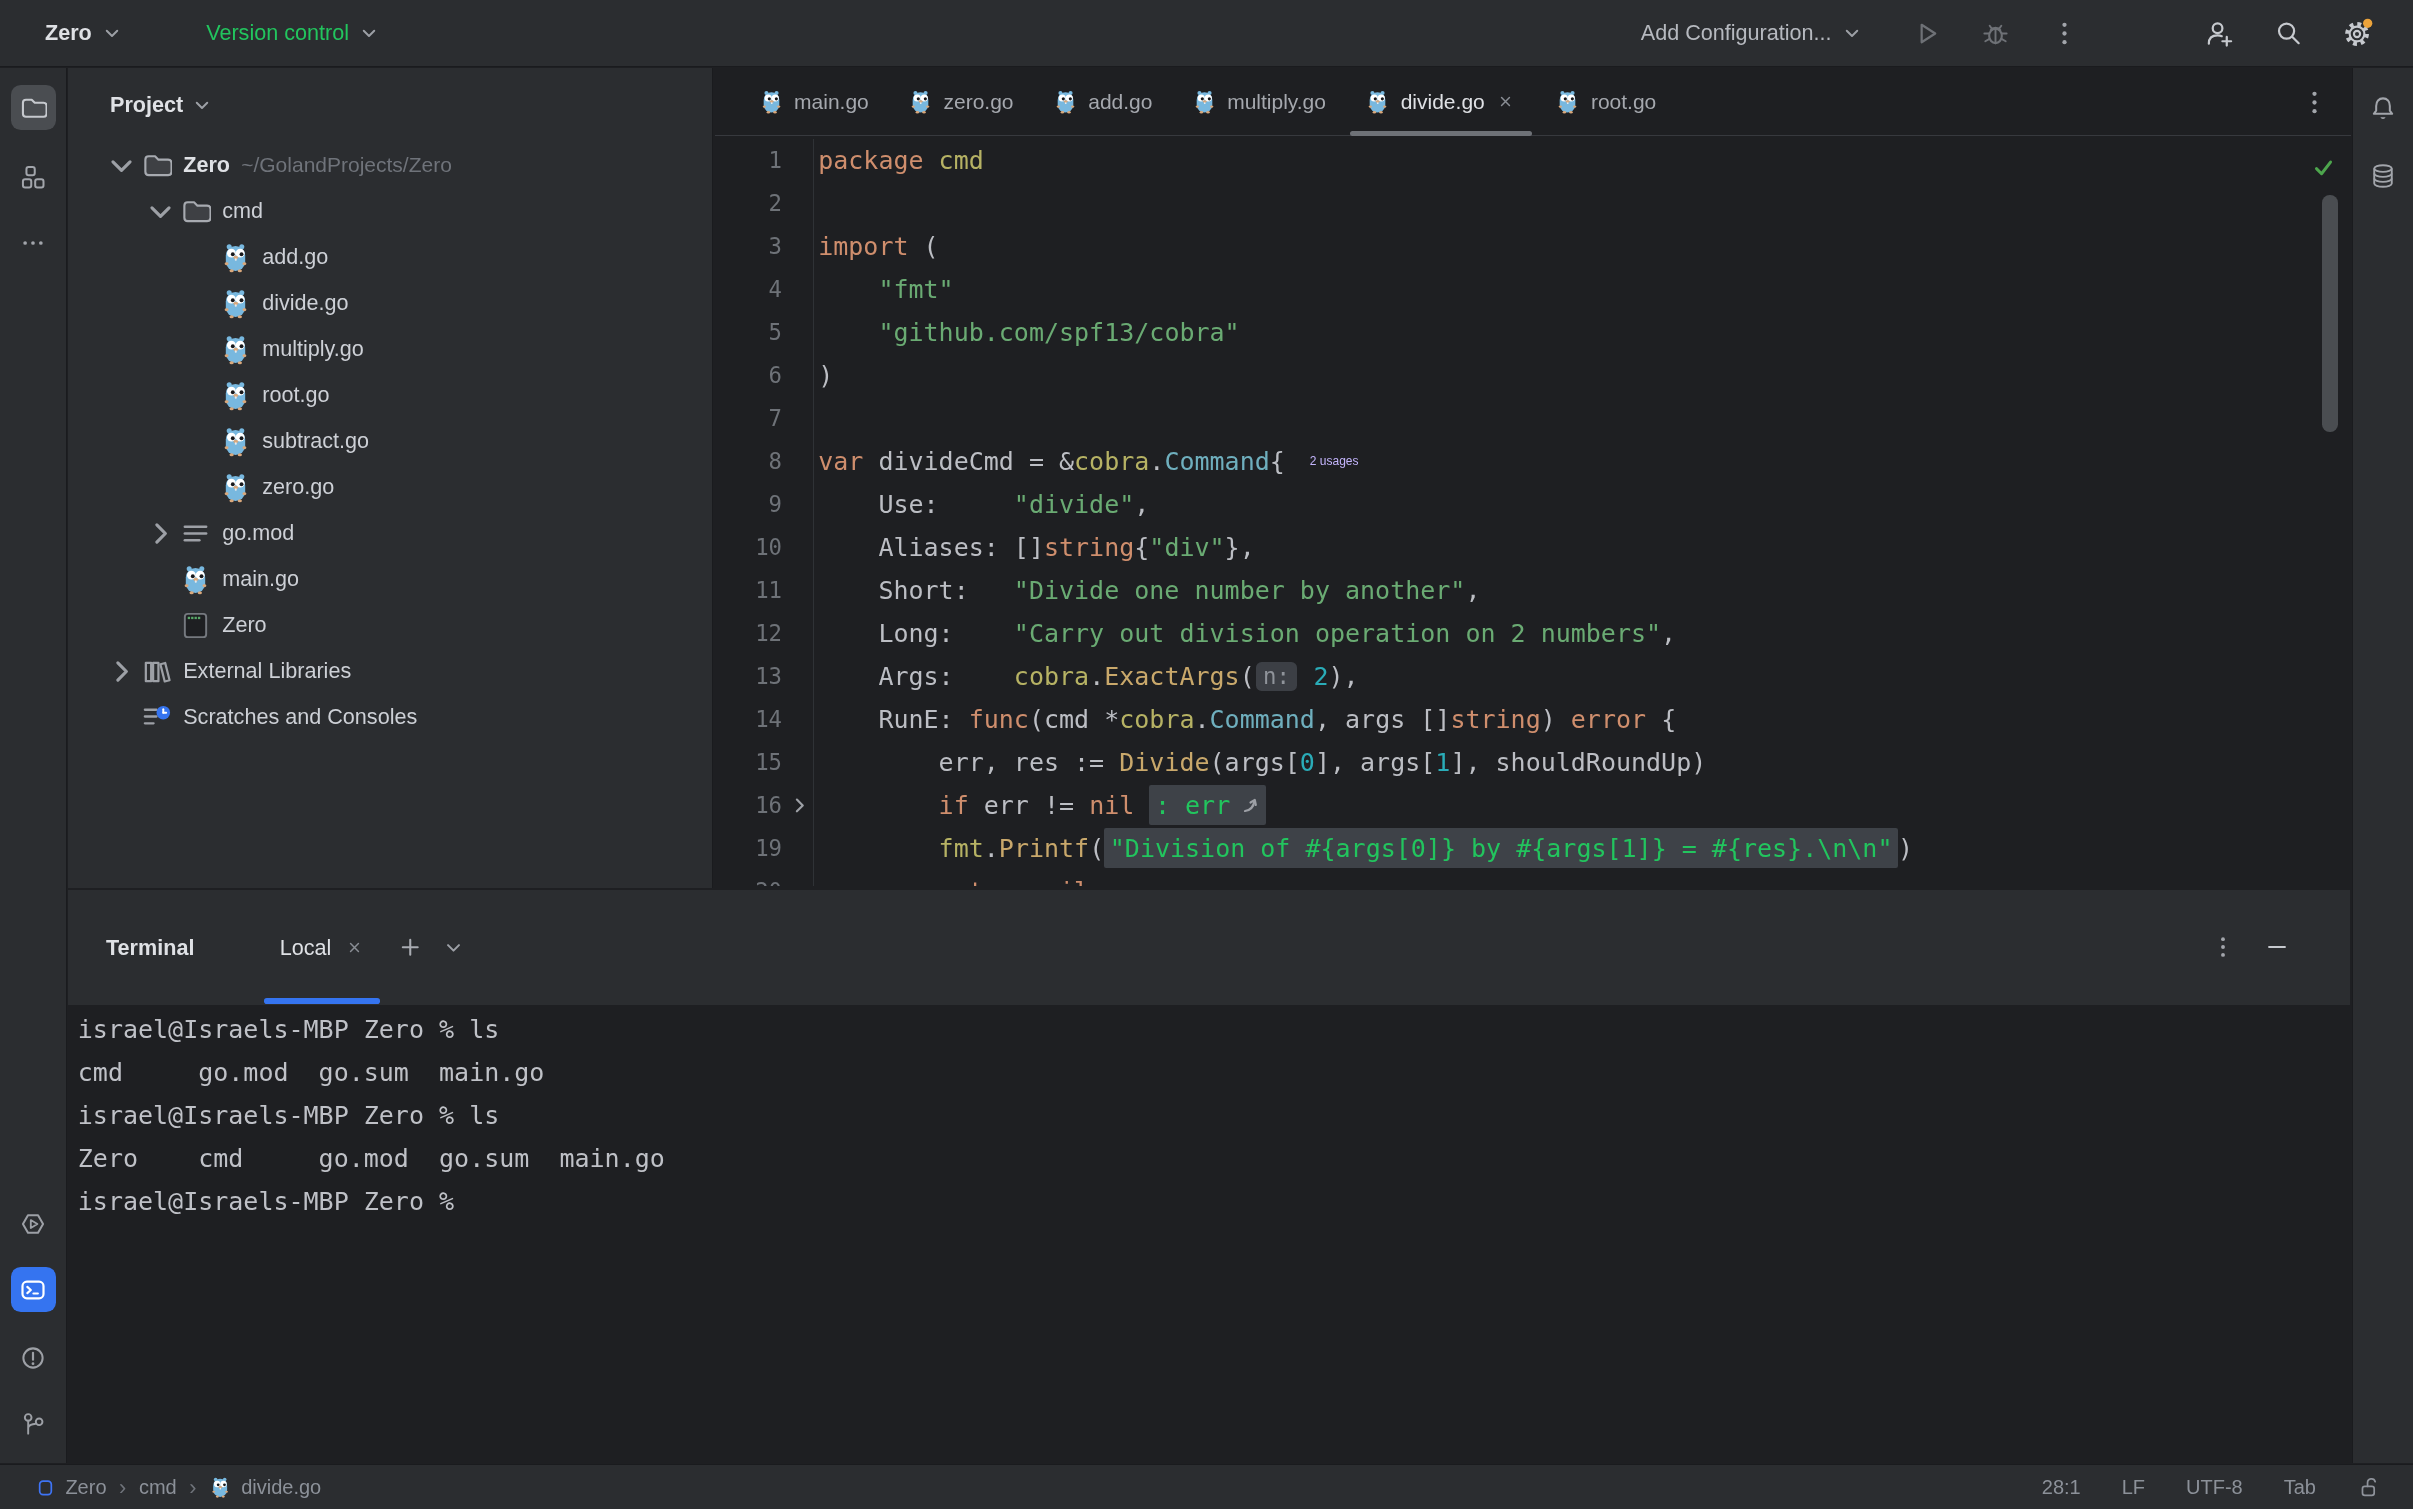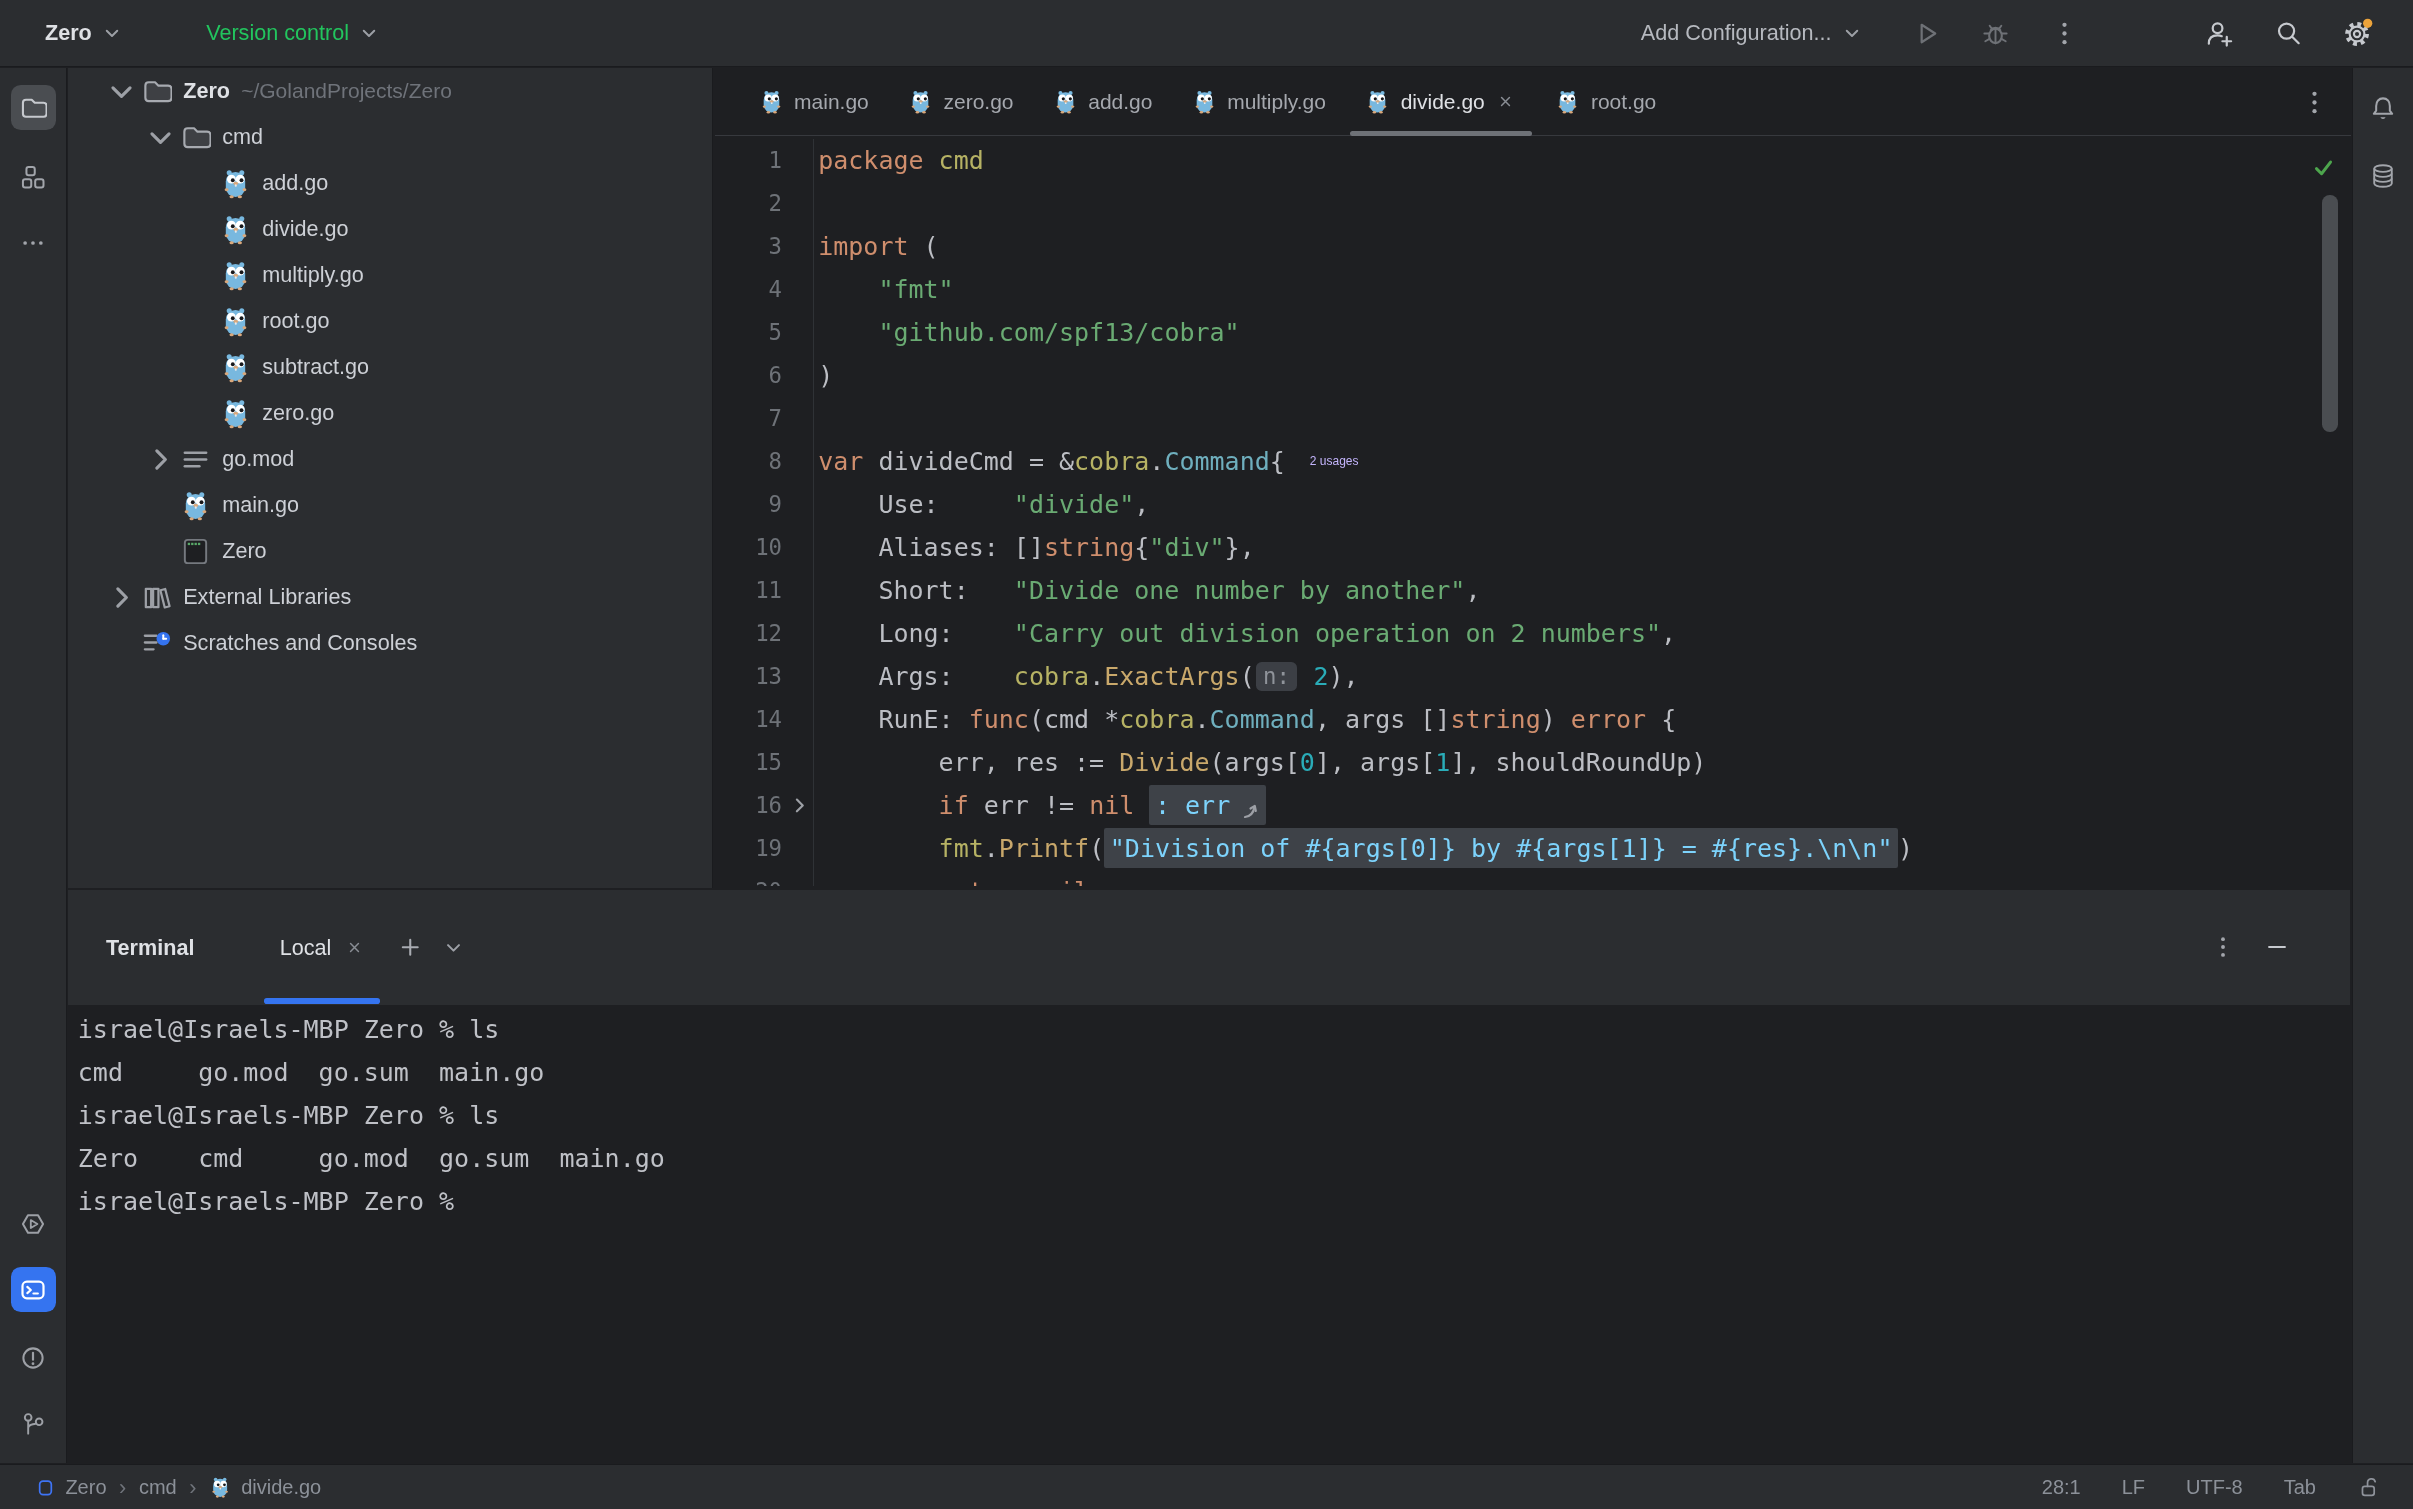--- a/index.html
+++ b/index.html
@@ -61,22 +61,22 @@
   #codewrap{position:relative;height:750px;overflow:hidden;padding-top:2.8px;box-sizing:border-box;}
   .cline{display:flex;height:43px;align-items:center;font-family:"DejaVu Sans Mono",monospace;font-size:25px;}
   .lnum{width:67px;flex:none;text-align:right;color:#6E7278;font-size:22.3px;}
   .lfold{width:32px;flex:none;align-self:stretch;border-right:1.4px solid #2F3236;
          display:flex;align-items:center;padding-left:4.2px;box-sizing:border-box;}
   .ltext{white-space:pre;padding-left:4.2px;display:flex;align-items:center;}
   .tk-kw{color:#CF8E6D}.tk-pl{color:#BCBEC4}.tk-str{color:#6AAB73}.tk-num{color:#2AACB8}
   .tk-pkg{color:#B6B264}.tk-typ{color:#6FAFBE}.tk-fn{color:#C9A86B}
   .hint{font-family:"Liberation Sans",sans-serif;font-size:12px;color:#c4b5fd;margin-left:25px;}
   .badge{background:#3C3F45;color:#8F939A;border-radius:5.6px;padding:1.4px 7px;margin:0 1.4px;font-size:22.3px;}
-  .foldbox{background:#3E4248;color:#7dd3fc;border-radius:2.1px;padding:5.6px 5.6px;display:inline-flex;
-           align-items:flex-end;gap:12px;}
+  .foldbox{background:#3E4248;color:#22c55e;border-radius:2.1px;padding:5.6px 5.6px;display:inline-flex;
+           align-items:center;gap:12px;}
   #echeck{position:absolute;right:15.4px;top:87px;}
   #escroll{position:absolute;right:13.3px;top:127px;width:15.4px;height:237px;background:#4A4D51;border-radius:7.7px;}
 
   
   #term{position:absolute;left:68px;top:890px;width:2282px;height:574px;background:#1E1F22;}
   #thead{height:115px;background:#2B2D30;display:flex;align-items:center;position:relative;}
   .ttitle{margin-left:38px;font-size:21.6px;font-weight:700;color:#DFE1E5;}
   .ttab{margin-left:70px;height:115px;display:flex;align-items:center;gap:12.6px;font-size:21.6px;
         color:#DFE1E5;position:relative;padding:0 15.4px;}
   .ttab::after{content:"";position:absolute;left:0;right:0;bottom:1.4px;height:5.6px;border-radius:2.8px;background:#3574F0;}
@@ -249,20 +249,28 @@
         <svg viewBox="0 0 32 32" xmlns="http://www.w3.org/2000/svg">
           <ellipse cx="16" cy="7.5" rx="10" ry="3.8" fill="none" stroke="#A2A5AB" stroke-width="2.2"></ellipse>
           <path d="M6 7.5 v17 c0 2.1 4.5 3.8 10 3.8 s10-1.7 10-3.8 v-17" fill="none" stroke="#A2A5AB" stroke-width="2.2"></path>
           <path d="M6 13.2 c0 2.1 4.5 3.8 10 3.8 s10-1.7 10-3.8 M6 18.9 c0 2.1 4.5 3.8 10 3.8 s10-1.7 10-3.8" fill="none" stroke="#A2A5AB" stroke-width="2.2"></path>
         </svg>
       </span>
     </div>
 </div>
 
 <div id="ppanel">
+  <div id="phead">
+    <span>Project</span>
+    <span class="ic i34">
+        <svg viewBox="0 0 32 32" xmlns="http://www.w3.org/2000/svg">
+          <polyline points="9,13 16,20 23,13" fill="none" stroke="#9DA0A6" stroke-width="2.6" stroke-linecap="round" stroke-linejoin="round"></polyline>
+        </svg>
+      </span>
+  </div>
   <div id="tree">
       <div class="trow" style="padding-left: 34px;">
         <span class="tchev">
           <svg viewBox="0 0 32 32" xmlns="http://www.w3.org/2000/svg">
             <polyline points="9,13 16,20 23,13" fill="none" stroke="#9DA0A6" stroke-width="2.6" stroke-linecap="round" stroke-linejoin="round"></polyline>
           </svg>
         </span>
         <span class="ic ticon">
           <svg viewBox="0 0 32 32" xmlns="http://www.w3.org/2000/svg">
             <path d="M4.5 10 q0-3.5 3.5-3.5 h6.5 l3.5 3.5 h10 q3.5 0 3.5 3.5 v9 q0 3.5-3.5 3.5 H8 q-3.5 0-3.5-3.5 z" fill="#3E4044" stroke="#A7AAB0" stroke-width="2.2" stroke-linejoin="round"></path>

